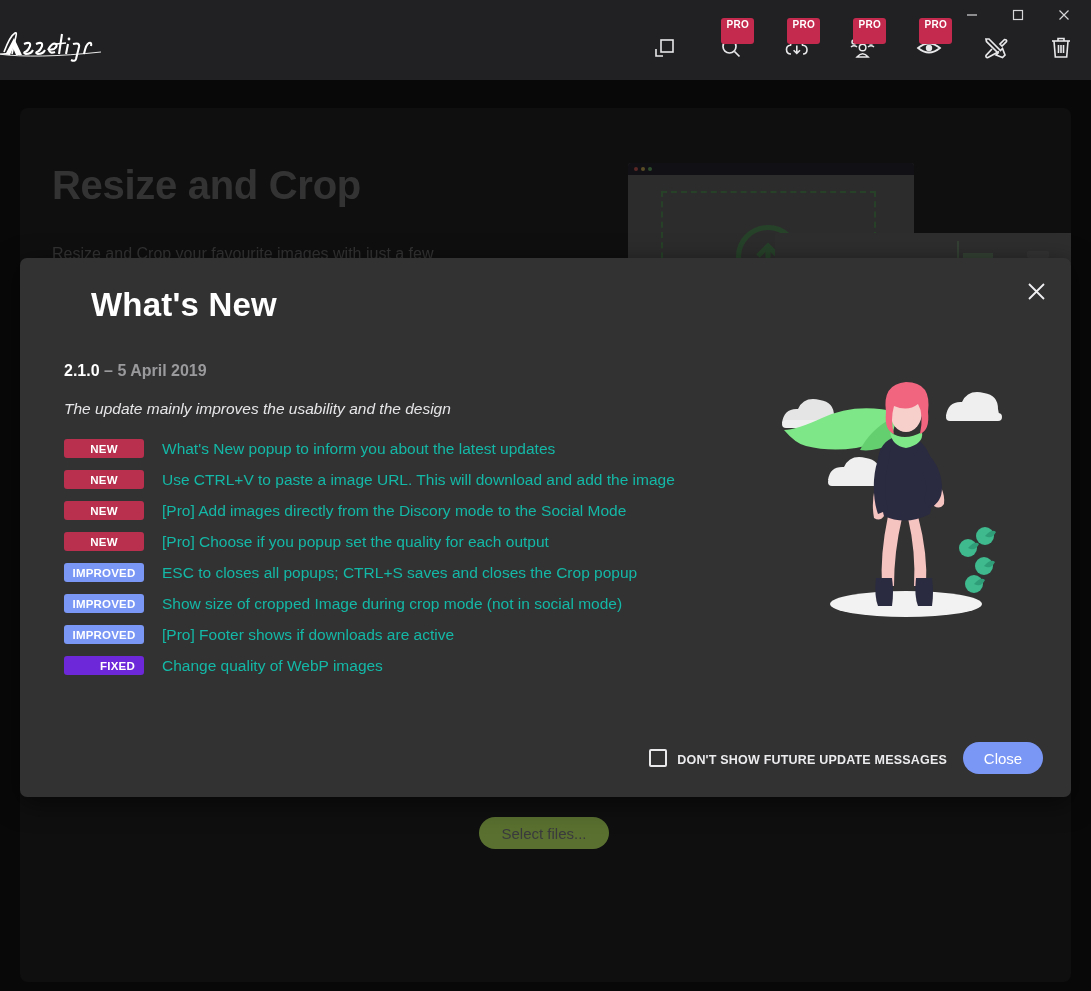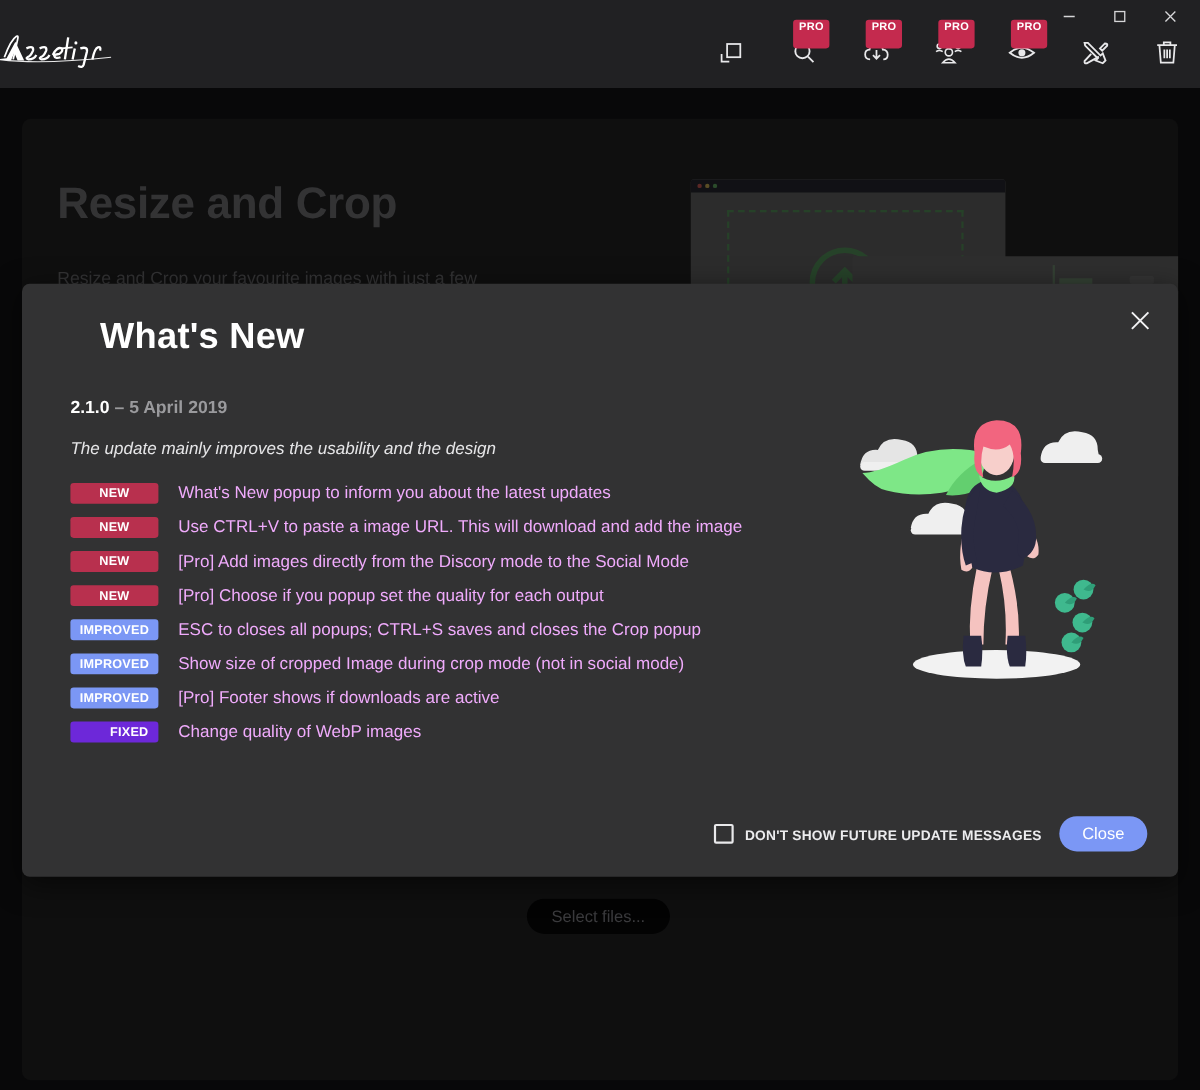--- a/index.html
+++ b/index.html
@@ -58,21 +58,21 @@
     position:absolute; left:32px; top:55px;
     font-size:40px; font-weight:bold; color:#6b6b6e; letter-spacing:-.3px;
   }
   .hero-sub{
     position:absolute; left:32px; top:133px; width:470px;
     font-size:16px; color:#6a6a6d; line-height:26px;
   }
   .select-files{
     position:absolute; left:459px; top:709px;
     width:130px; height:32px; border-radius:16px;
-    background:#000000; color:#7b7b80;
+    background:#bef264; color:#7b7b80;
     font-size:15px; display:flex; align-items:center; justify-content:center;
   }
 
   
   .mockup{ position:absolute; left:608px; top:55px; width:300px; height:230px; }
   .mock-win{
     position:absolute; left:0; top:0; width:286px; height:200px;
     background:#5c5c5c; border-radius:3px; overflow:hidden;
   }
   .mock-bar{ height:12px; background:#1f2128; display:flex; align-items:center; gap:3px; padding-left:6px;}
@@ -132,21 +132,21 @@
   .badge{
     width:80px; min-width:80px; height:19px; border-radius:3px;
     font-size:11.5px; font-weight:bold; color:#fff; letter-spacing:.2px;
     display:flex; align-items:center; justify-content:center;
     font-family:"Liberation Sans", sans-serif;
   }
   .badge.new{ background:#b8304e; }
   .badge.improved{ background:#7b97f5; }
   .badge.fixed{ background:#6d28d9;padding-left:27px; }
   .chg-text{
-    margin-left:18px; font-size:15.5px; color:#f0abfc; white-space:nowrap;
+    margin-left:18px; font-size:15.5px; color:#14b8a6; white-space:nowrap;
   }
 
   
   .illus{ position:absolute; left:750px; top:110px; width:270px; height:270px; }
 
   
   .modal-footer{
     position:absolute; left:0; right:0; bottom:22px; height:34px;
     display:flex; align-items:center; justify-content:flex-end;
     padding-right:28px; gap:16px;

